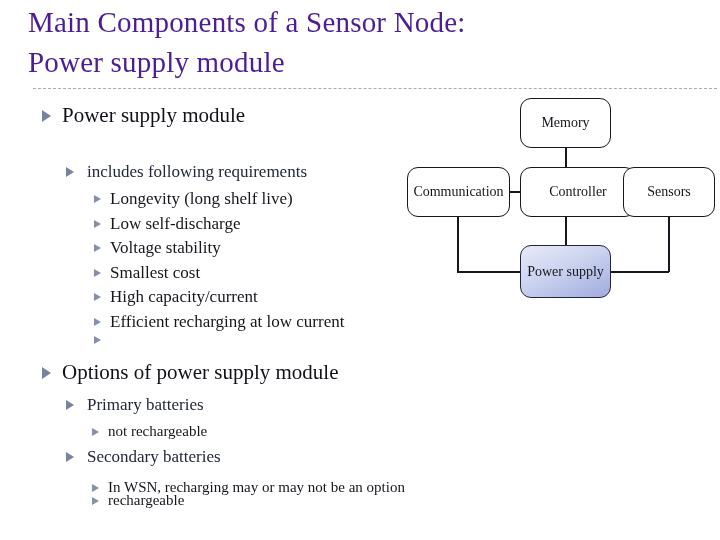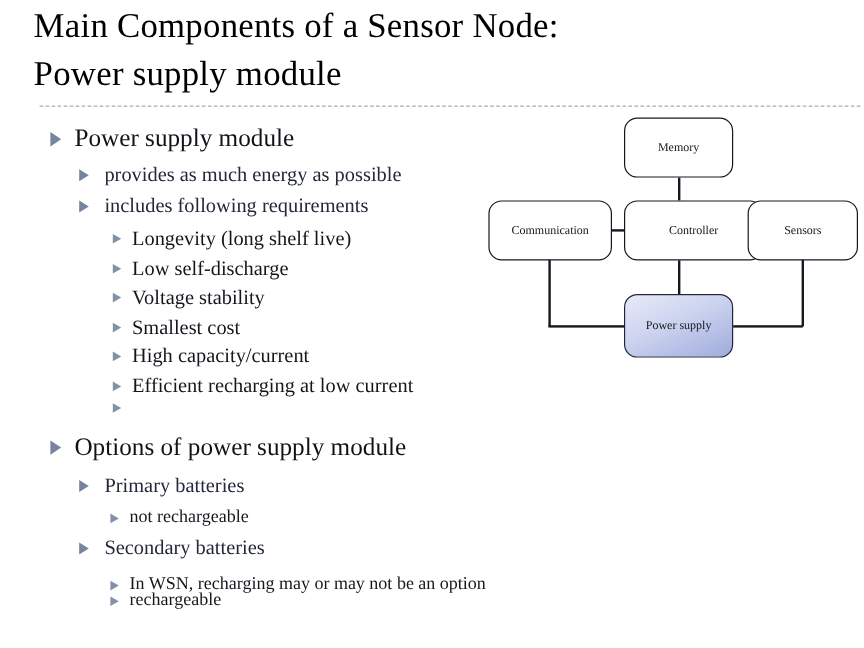--- a/index.html
+++ b/index.html
@@ -8,21 +8,21 @@
     width:720px; height:540px;
     background:#ffffff;
     overflow:hidden;
     font-family:"Liberation Serif","DejaVu Serif",serif;
   }
 
   
   .title {
     position:absolute; left:28px; top:2px;
     font-size:29px; line-height:40px;
-    color:#000000;
+    color:#4c1d95;
     letter-spacing:0.2px;
   }
   .title .tline { display:block; }
 
   .separator {
     position:absolute; left:33px; right:3px; top:88px;
     border-top:1px dashed #ababab;
     height:0;
   }
 
@@ -45,21 +45,21 @@
   .l3b { left:92px; font-size:15px; }
 
   
   .node {
     position:absolute;
     box-sizing:border-box;
     border:1.4px solid #16181f;
     border-radius:11px;
     background:#ffffff;
     display:flex; align-items:center; justify-content:center;
-    font-size:10px; color:#15171d;
+    font-size:14px; color:#15171d;
     text-align:center;
   }
   .node.power {
     background:linear-gradient(155deg,#e7eaf7 0%,#ccd3ef 45%,#9fabde 100%);
     border-color:#23263a;
   }
   .edge { position:absolute; background:#16181f; }
   .edge.v { width:1.5px; }
   .edge.h { height:1.5px; }
 </style>
@@ -72,24 +72,20 @@
     <span class="tline">Main Components of a Sensor Node:</span>
     <span class="tline">Power supply module</span>
   </div>
   <div class="separator"></div>
 
   <div class="row l1" style="top:103px">
     <span class="tri"></span>
     <span>Power supply module</span>
   </div>
 
-  <div class="row l2" style="top:136px">
-    <span class="tri"></span>
-    <span>provides as much energy as possible</span>
-  </div>
   <div class="row l2" style="top:162px">
     <span class="tri"></span>
     <span>includes following requirements</span>
   </div>
 
   <div class="row l3" style="top:189px">
     <span class="tri"></span>
     <span>Longevity (long shelf live)</span>
   </div>
   <div class="row l3" style="top:214px">

